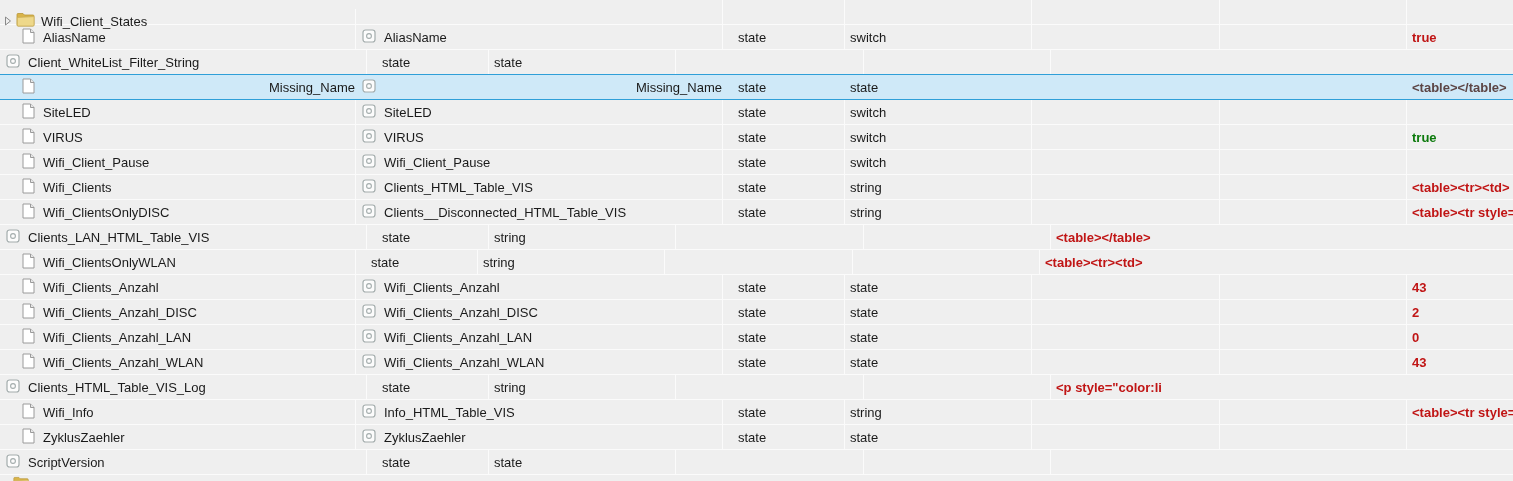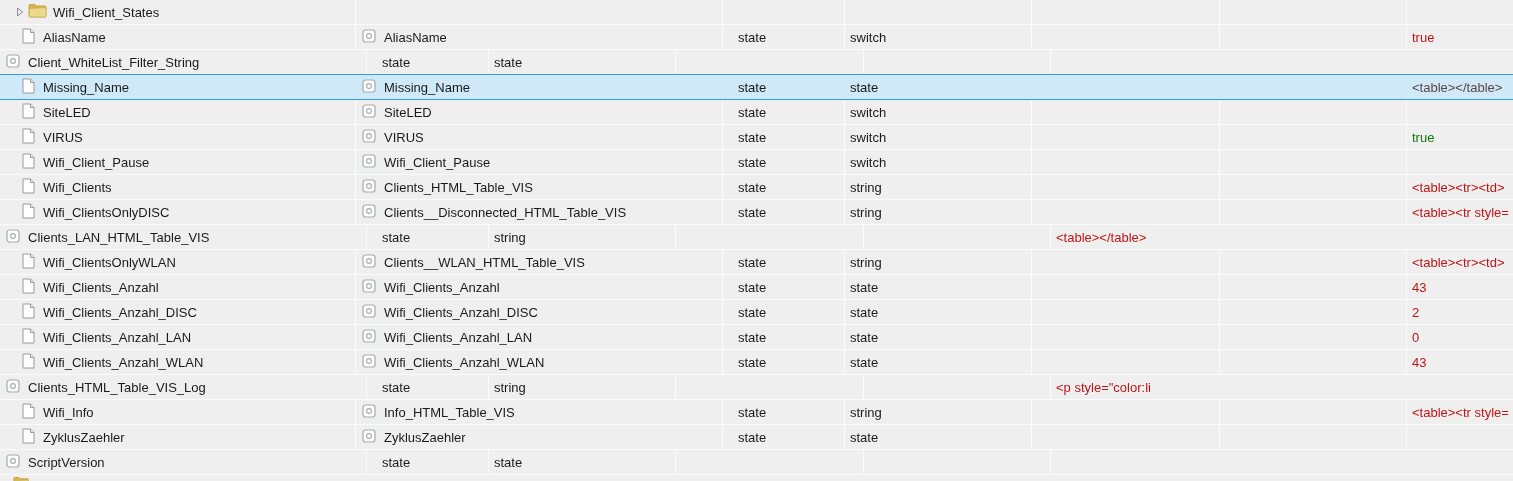--- a/index.html
+++ b/index.html
@@ -32,42 +32,42 @@
     border-right:1px solid #fbfbfb;
     flex:0 0 auto;
   }
   .c1 { width:356px; padding-left:22px; }
   .c2 { width:367px; padding-left:6px; }
   .c3 { width:122px; padding-left:15px; }
   .c4 { width:187px; padding-left:5px; }
   .c5 { width:188px; }
   .c6 { width:187px; }
   .c7 { flex:1 1 auto; padding-left:5px; border-right:none; }
-  .row.folder .c1 { padding-left:16px; }
+  .row.folder .c1 { padding-left:4px;margin-top:9px; }
 
   .row.selected {
     background:#cfe9f8;
     border-top:1px solid #2f9fd8;
     border-bottom:1px solid #2f9fd8;
     margin-top:-1px;
     height:26px;
     position:relative;
     z-index:2;
   }
-  .row.selected .cell { border-right-color:transparent; }
+  .row.selected .cell { border-right-color:transparent;justify-content:space-between; }
 
   .label { overflow:hidden; white-space:nowrap; }
 
   .icon { flex:0 0 auto; display:inline-block; }
   .expand-arrow { margin-right:4px; margin-top:1px; }
   .folder-svg { margin-right:6px; }
   .file-svg { margin-right:8px; }
   .state-svg { margin-right:8px; }
 
-  .val { overflow:hidden; white-space:nowrap; }
+  .val { overflow:hidden; white-space:nowrap;font-weight:bold; }
   .c-red   { color:#c01515; }
   .c-green { color:#0c7a0c; }
   .c-black { color:#1a1a1a;margin-top:45px; }
   .c-dark  { color:#5c4545; }
 
   .partial-row {
     position:relative;
     height:6px;
     background:#efefef;
     overflow:hidden;
@@ -377,29 +377,20 @@
       <div class="row">
         <div class="cell c1">
           <span class="icon file-svg">
             <svg width="13" height="16" viewBox="0 0 13 16">
               <path d="M1 1 L8.5 1 L12 4.5 L12 15 L1 15 Z" fill="#ffffff" stroke="#9a9a9a" stroke-width="1"></path>
               <path d="M8.5 1 L8.5 4.5 L12 4.5" fill="#e8e8e8" stroke="#9a9a9a" stroke-width="1"></path>
             </svg>
           </span>
           <span class="label">Wifi_ClientsOnlyWLAN</span>
         </div>
-        <div class="cell c2">
-          <span class="icon state-svg">
-            <svg width="14" height="14" viewBox="0 0 14 14">
-              <rect x="1" y="1" width="12" height="12" rx="2.5" fill="#fcfcfc" stroke="#a3acac" stroke-width="1.2"></rect>
-              <circle cx="7" cy="7" r="2.4" fill="none" stroke="#a3acac" stroke-width="1.1"></circle>
-            </svg>
-          </span>
-          <span class="label">Clients__WLAN_HTML_Table_VIS</span>
-        </div>
         <div class="cell c3">
           <span class="label">state</span>
         </div>
         <div class="cell c4">
           <span class="label">string</span>
         </div>
         <div class="cell c5"></div>
         <div class="cell c6"></div>
         <div class="cell c7">
           <span class="val c-red">&lt;table&gt;&lt;tr&gt;&lt;td&gt;</span>

